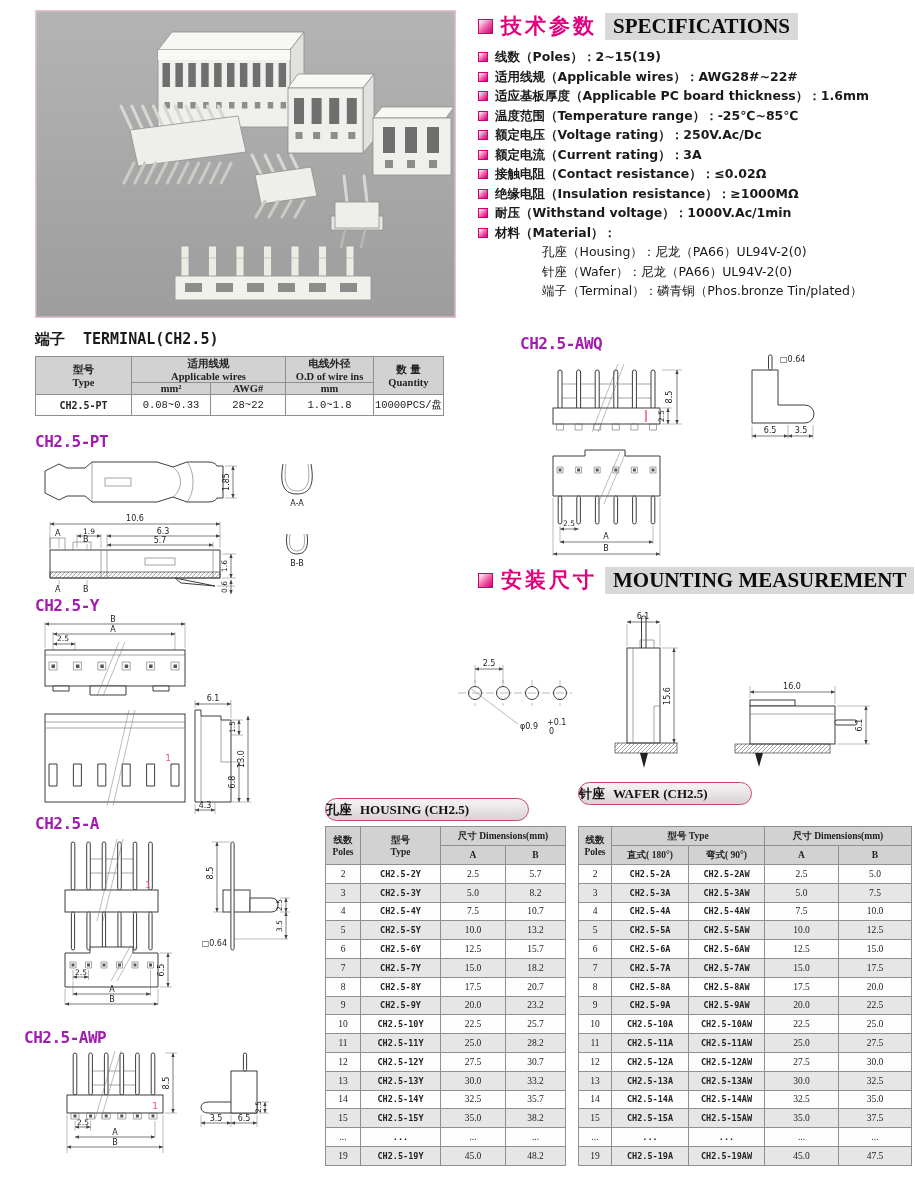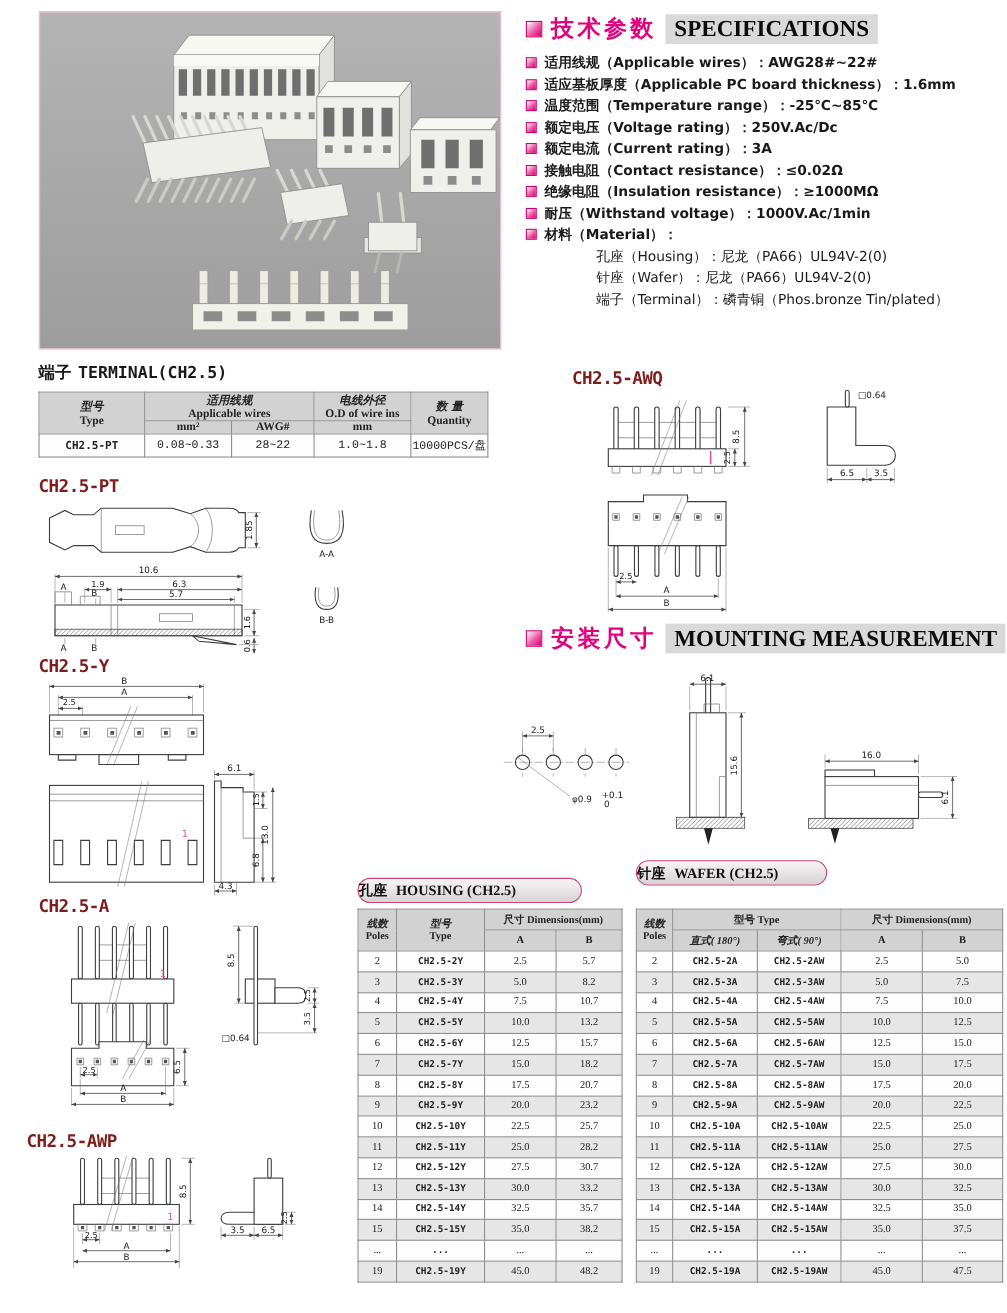--- a/index.html
+++ b/index.html
@@ -14,33 +14,33 @@
   .sq.small{width:8px;height:8px;margin-top:5px;}
   .sec-head .zh{font-size:21px;font-weight:bold;color:#e3007f;letter-spacing:3px;white-space:nowrap;}
   .sec-head .en{font-family:"Liberation Serif",serif;font-size:21px;font-weight:bold;color:#0c0c0c;background:#d9d9d9;padding:1px 8px;white-space:nowrap;}
 
   
   .spec-list{margin-top:7px;}
   .spec-item{display:flex;gap:7px;font-size:12.5px;font-weight:bold;line-height:19.5px;white-space:nowrap;}
   .spec-sub{margin-left:64px;font-size:12.5px;font-weight:normal;line-height:19.5px;white-space:nowrap;}
 
   
-  .draw-label{font-family:"DejaVu Sans Mono",monospace;font-weight:bold;font-size:16px;color:#7f1d1d;letter-spacing:-0.5px;white-space:nowrap;}
-  .tm-head{display:flex;align-items:baseline;gap:6px;white-space:nowrap;justify-content:center;}
+  .draw-label{font-family:"DejaVu Sans Mono",monospace;font-weight:bold;font-size:16px;color:#a21caf;letter-spacing:-0.5px;white-space:nowrap;}
+  .tm-head{display:flex;align-items:baseline;gap:18px;white-space:nowrap;justify-content:center;}
   .tm-head .zh{font-size:15px;font-weight:bold;}
   .tm-head .en{font-family:"DejaVu Sans Mono",monospace;font-size:15px;font-weight:bold;}
 
   
   table{border-collapse:collapse;table-layout:fixed;}
   th,td{border:1px solid #8f8f8f;text-align:center;vertical-align:middle;padding:0;overflow:hidden;}
   th{background:#d2d2d2;color:#222;font-weight:bold;}
   td{background:#fdfdfd;color:#222;}
   tr.alt td{background:#e6e6e6;}
   .serif{font-family:"Liberation Serif",serif;}
-  .zh-h{font-family:"DejaVu Sans",sans-serif;font-style:italic;}
+  .zh-h{font-family:"DejaVu Sans",sans-serif;}
   .ttable th{font-size:10.5px;}
   .ttable td{font-size:10.5px;font-family:Liberation Mono, monospace;height:20px;}
   .ttable .type-cell{font-family:"DejaVu Sans Mono",monospace;font-size:10px;font-weight:bold;}
   .dtable th{font-size:9.5px;height:18px;font-family:"Liberation Serif",serif;}
   .dtable td{font-size:9.5px;height:17.8px;font-family:"Liberation Serif",serif;}
   .dtable .type-cell{font-family:"DejaVu Sans Mono",monospace;font-size:8.5px;font-weight:bold;}
 
   
   .pill{display:flex;align-items:center;justify-content:flex-start;gap:8px;
         border:1.5px solid #cc4477;border-radius:12px;
@@ -136,20 +136,24 @@
     </g>
   </svg>
 
   <section class="abs" style="left:478px;top:12px;width:437px">
     <div class="sec-head">
       <span class="sq big"></span>
       <span class="zh">技术参数</span>
       <span class="en">SPECIFICATIONS</span>
     </div>
     <div class="spec-list">
+      <div class="spec-item">
+          <span class="sq small"></span>
+          <span>线数（Poles）：2~15(19)</span>
+        </div>
       <div class="spec-item">
           <span class="sq small"></span>
           <span>适用线规（Applicable wires）：AWG28#~22#</span>
         </div>
       <div class="spec-item">
           <span class="sq small"></span>
           <span>适应基板厚度（Applicable PC board thickness）：1.6mm</span>
         </div>
       <div class="spec-item">
           <span class="sq small"></span>

